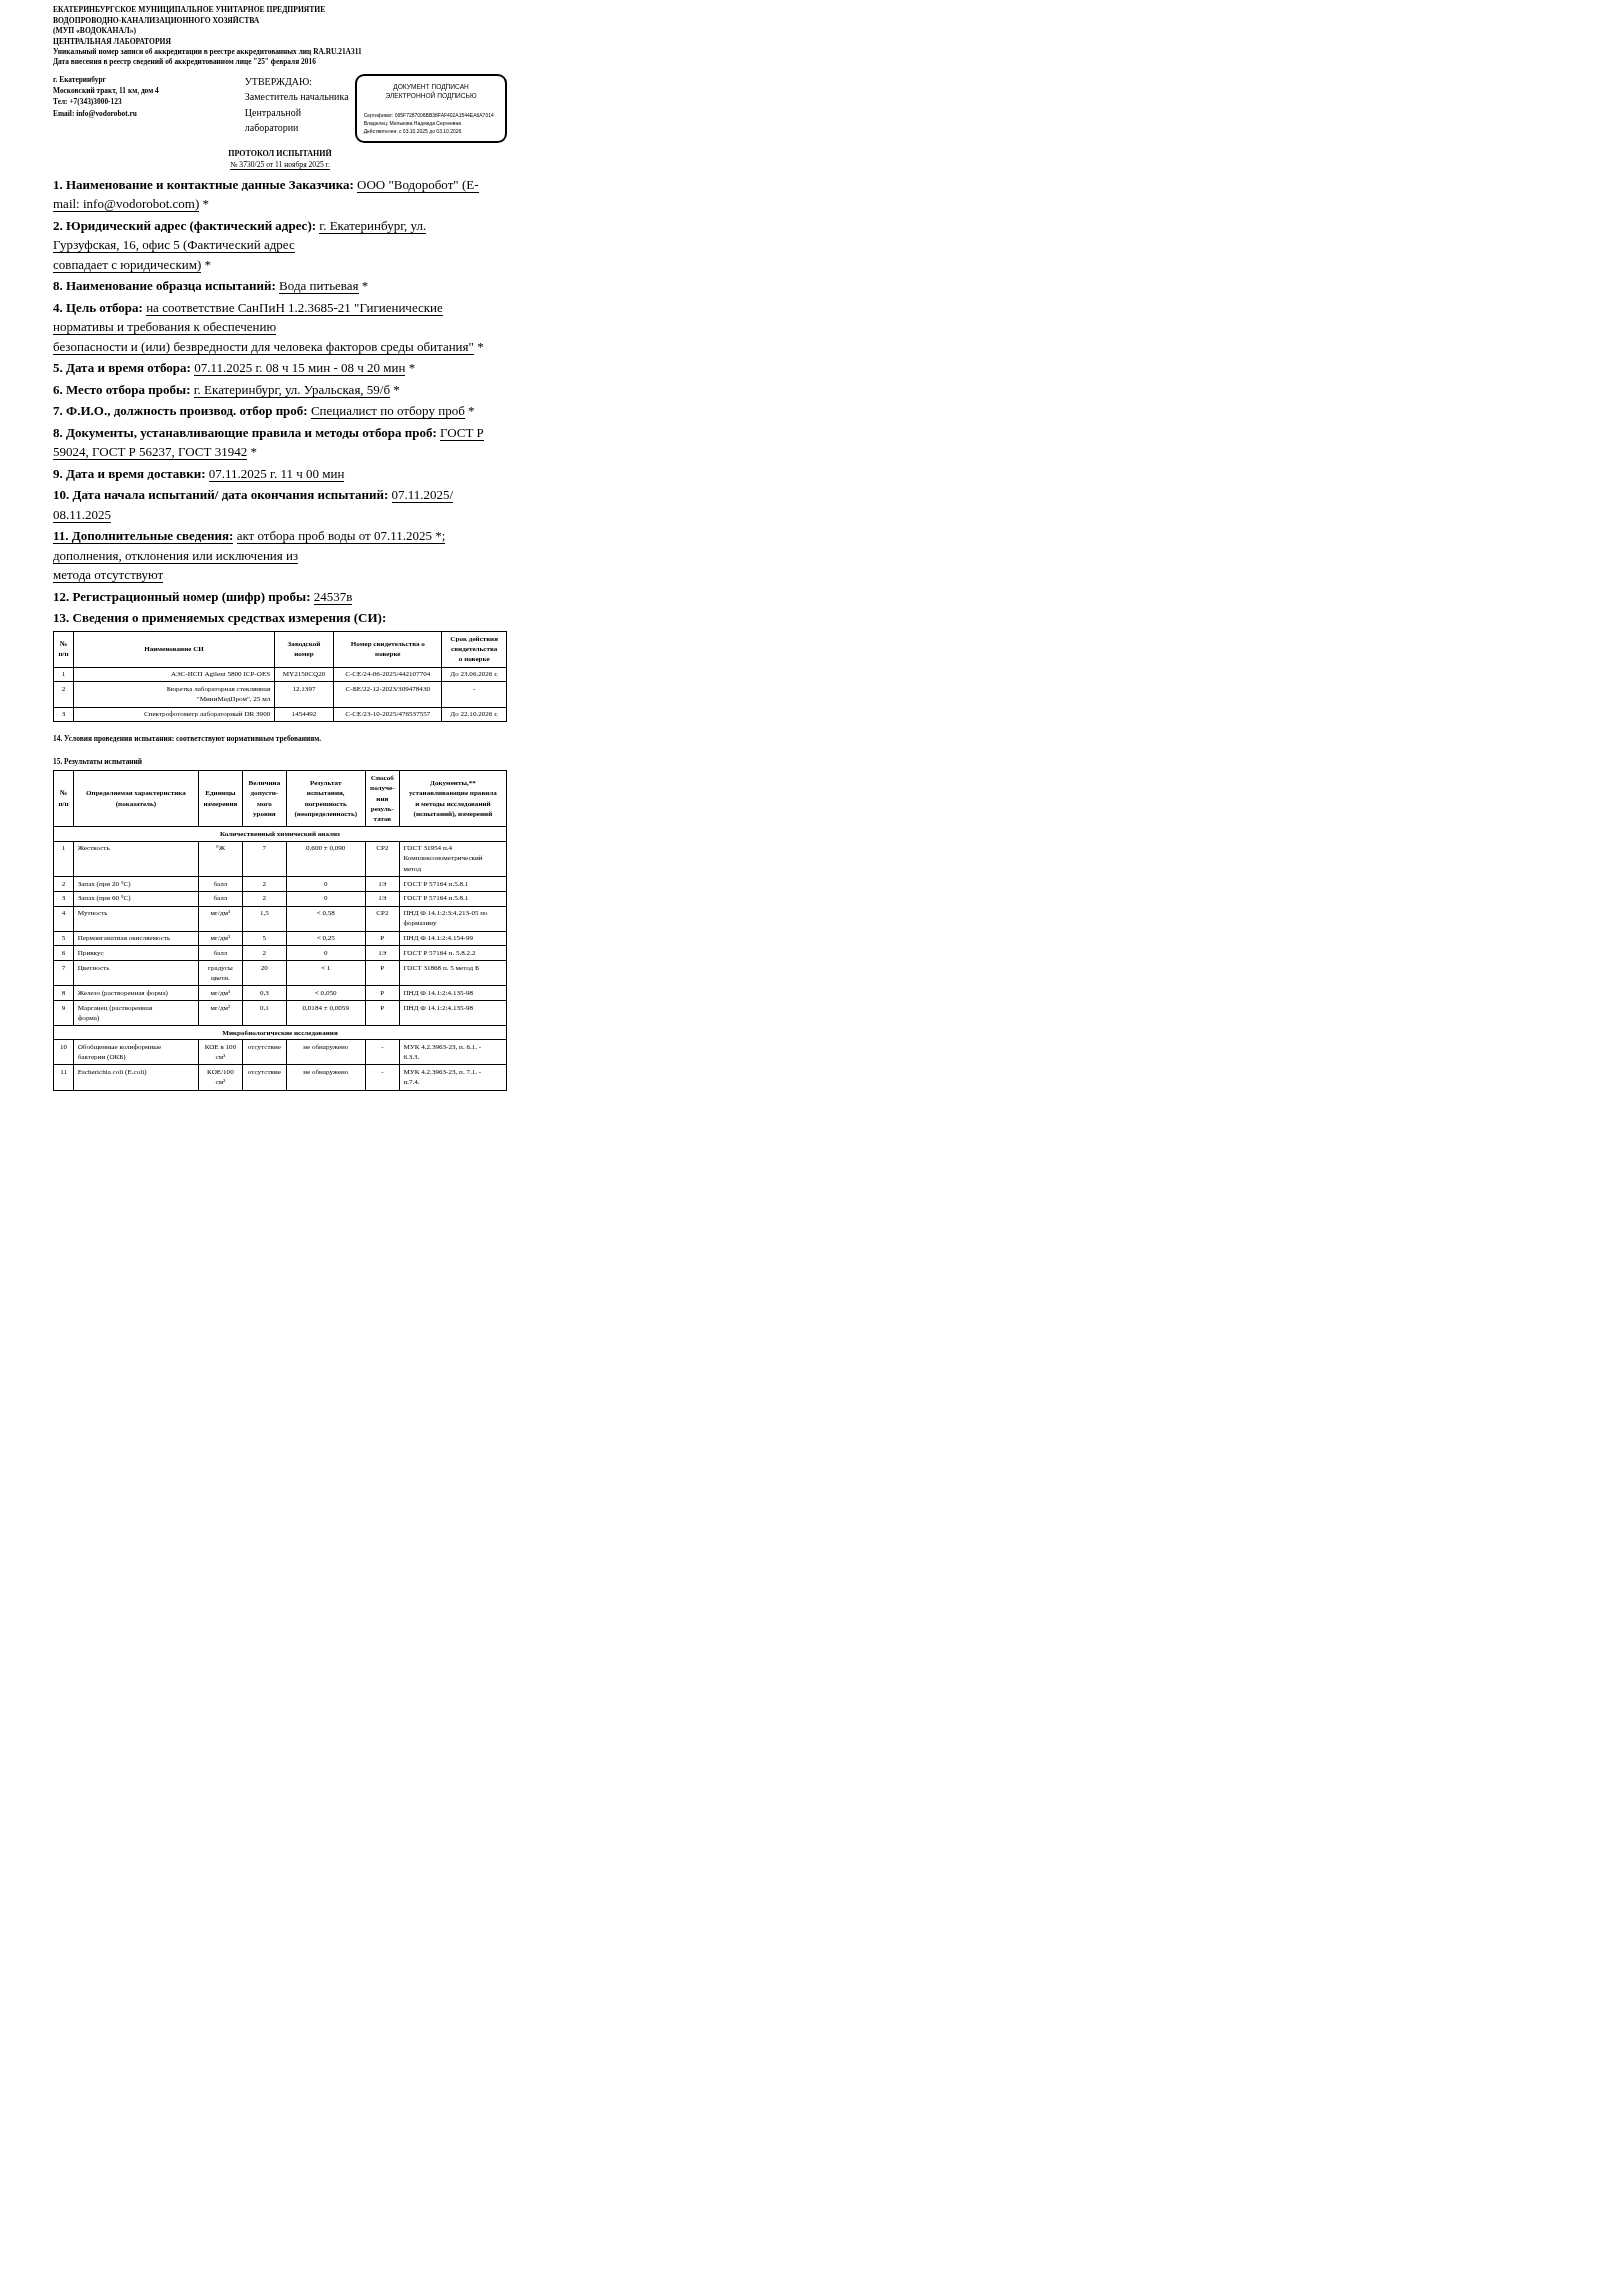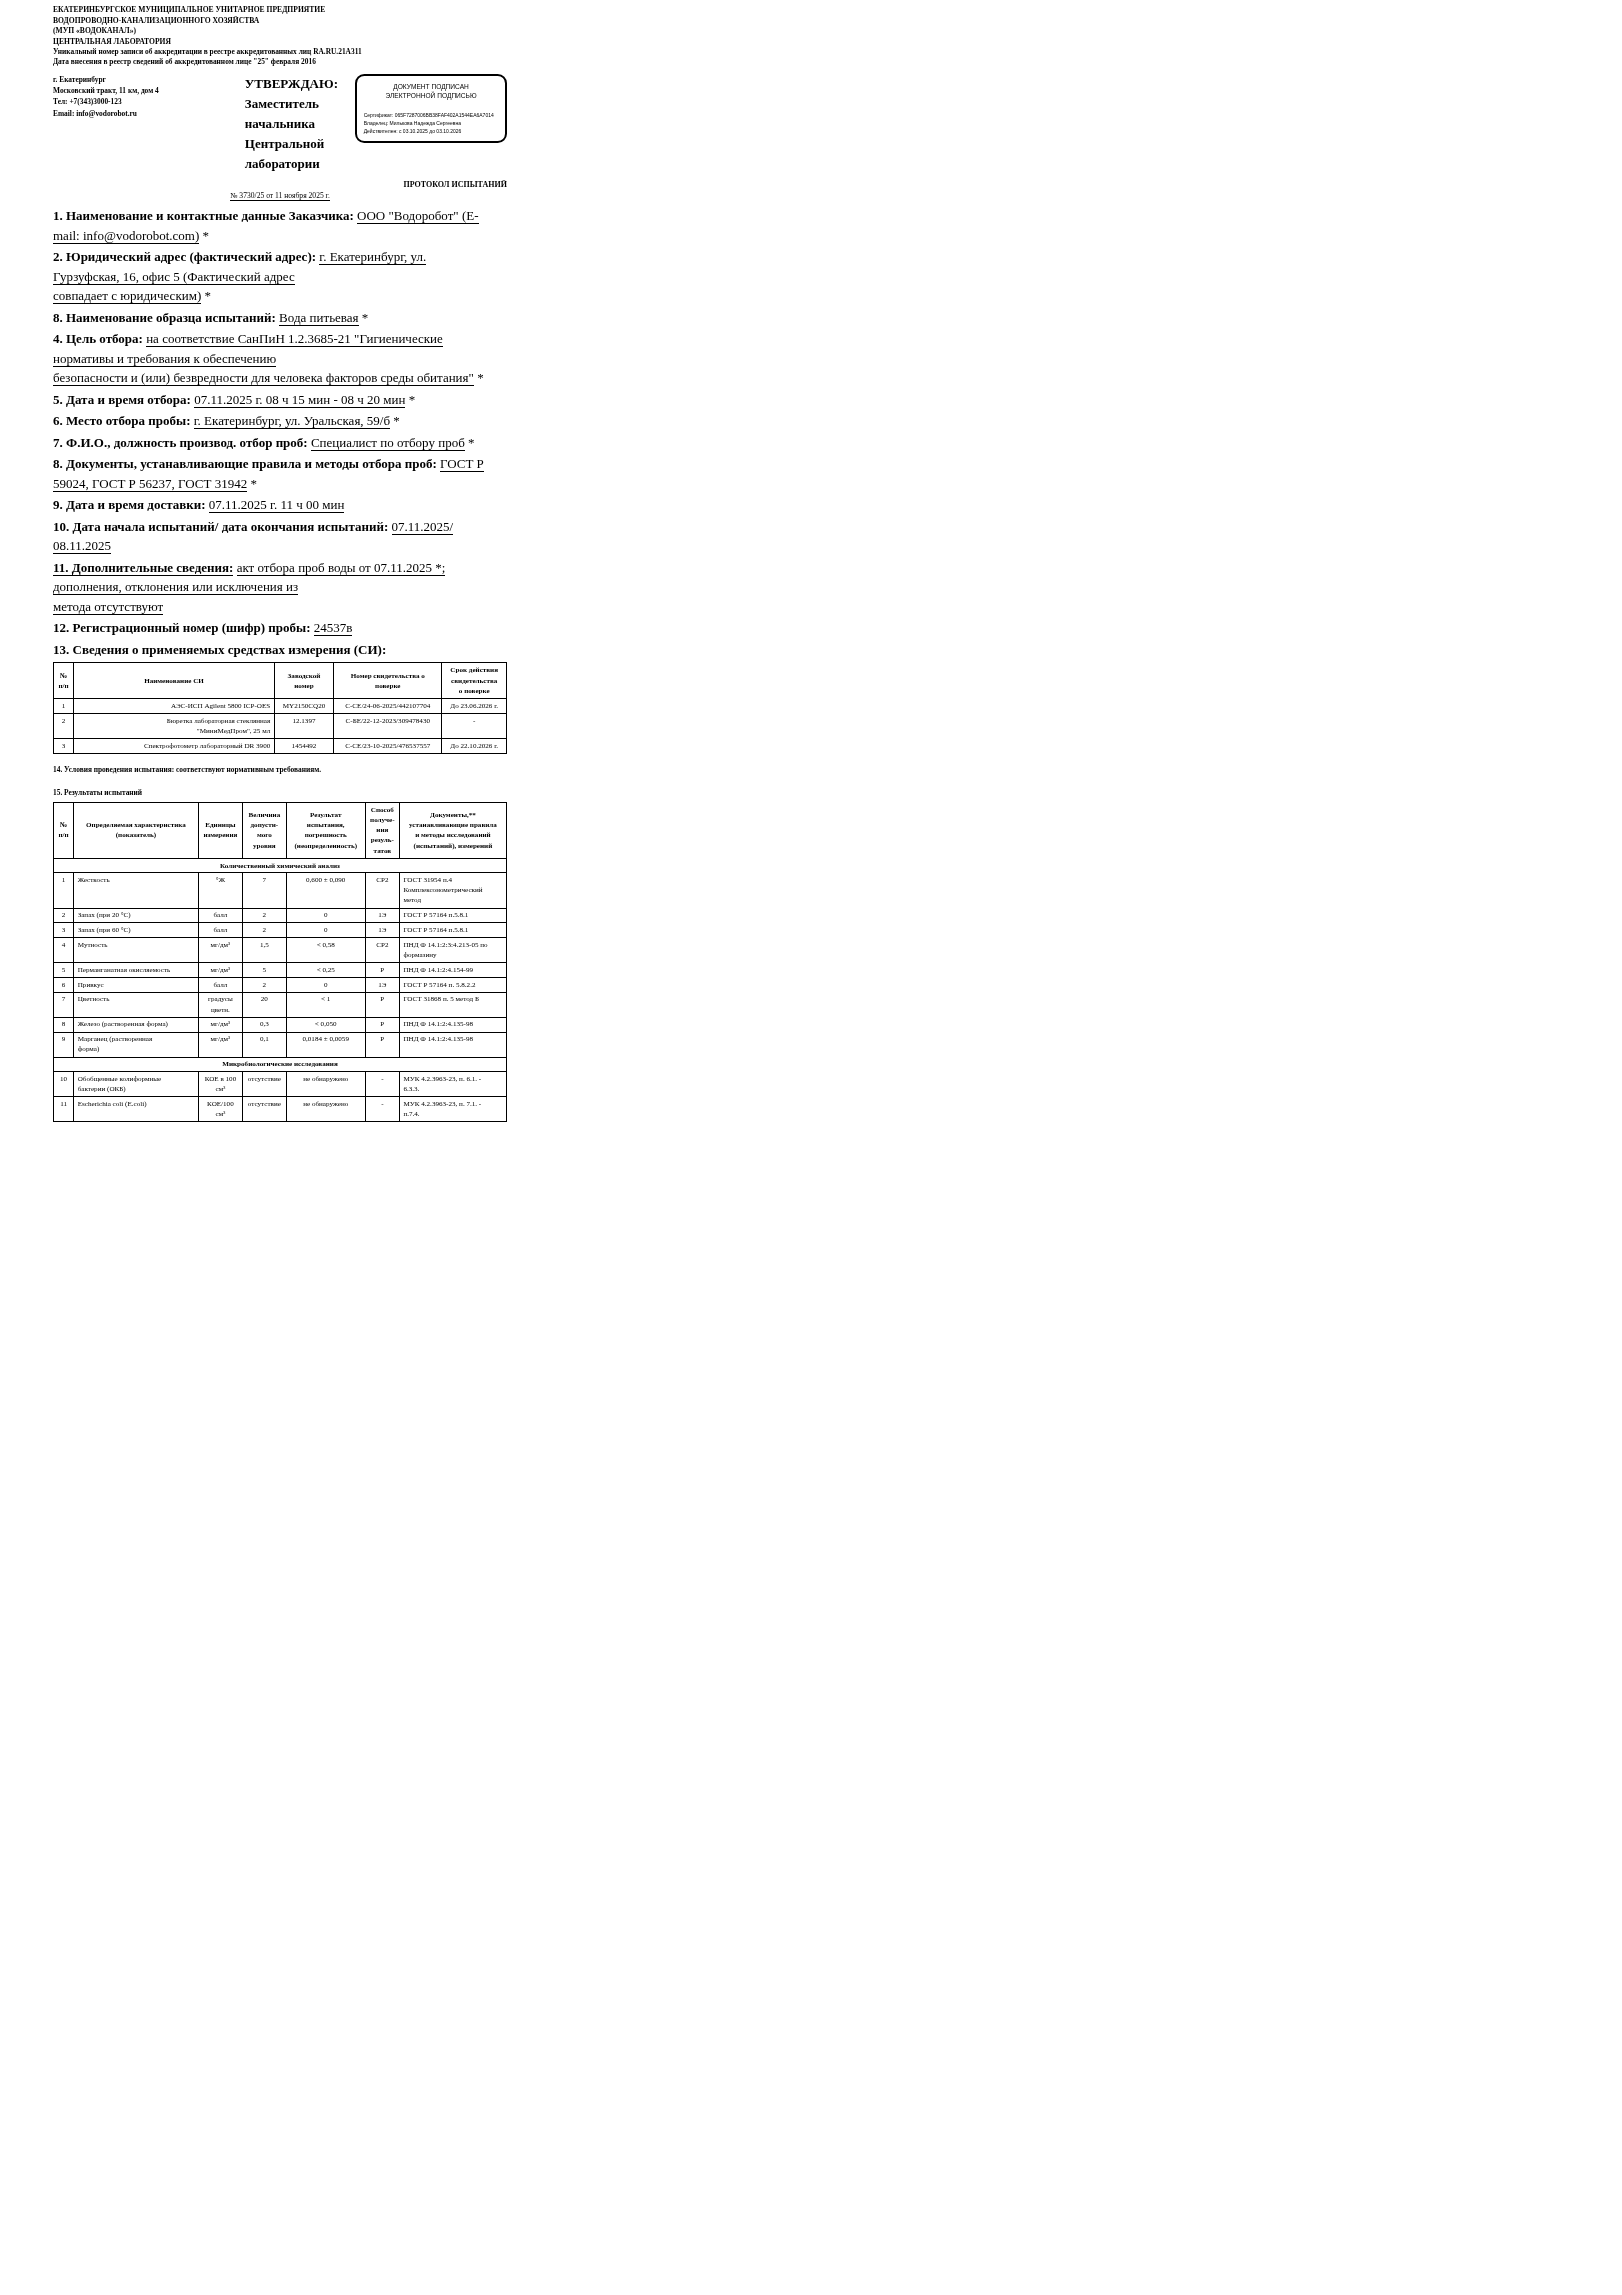--- a/index.html
+++ b/index.html
@@ -16,35 +16,35 @@
     background:#fff;
   }
 
   
   .org-header { text-align:left; font-weight:bold; font-size:7.6px; line-height:1.38; }
   .org-header .acc-line { font-size:7.4px; }
 
   
   .head-row { display:flex; align-items:flex-start; margin-top:6.1px; }
   .contacts { width:148px; font-weight:bold; font-size:7.4px; line-height:1.55; }
-  .approval { width:112px; margin-left:46px; font-weight:bold; font-size:13px; line-height:1.55; }
+  .approval { width:112px; margin-left:46px; font-weight:normal; font-size:10px; line-height:1.55; }
   .stamp {
     margin-left:auto;
     width:154px;
     box-sizing:border-box;
     border:2px solid #000;
     border-radius:9.2px;
     padding:4.1px 6.6px 5.1px;
     font-family:"Liberation Sans", sans-serif;
   }
   .stamp-title { text-align:center; font-size:6.6px; line-height:1.4; white-space:pre-line; margin:2px 0 12.2px; }
   .stamp-line { font-size:5px; line-height:1.55; white-space:pre-line; }
 
   
-  .proto-title { text-align:right; font-weight:bold; font-size:8px; margin-top:6.1px; }
+  .proto-title { text-align:center; font-weight:bold; font-size:8px; margin-top:6.1px; }
   .proto-num { text-align:center; font-size:7.6px; margin-top:2px; }
 
   
   .items { margin-top:6.1px; }
   .item { margin:0 12.2px 2px 0; font-size:13px; line-height:1.5; }
   .item .lbl { font-weight:bold; }
   .item .val { white-space:pre-line; }
   .u { border-bottom:1px solid #000; padding-bottom:0px; }
   .u:empty { display:none; }
 

